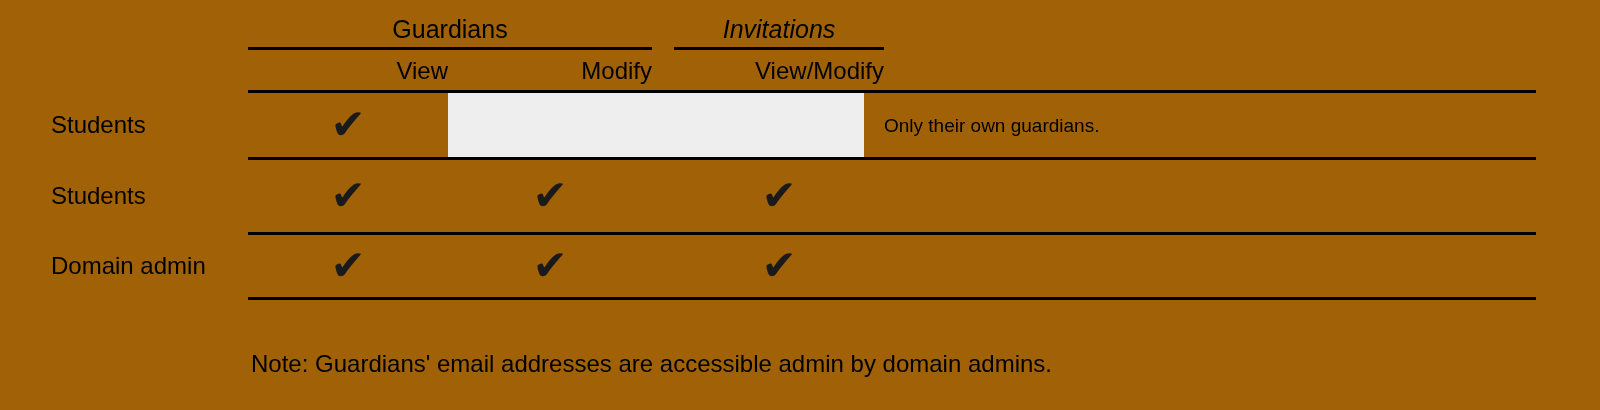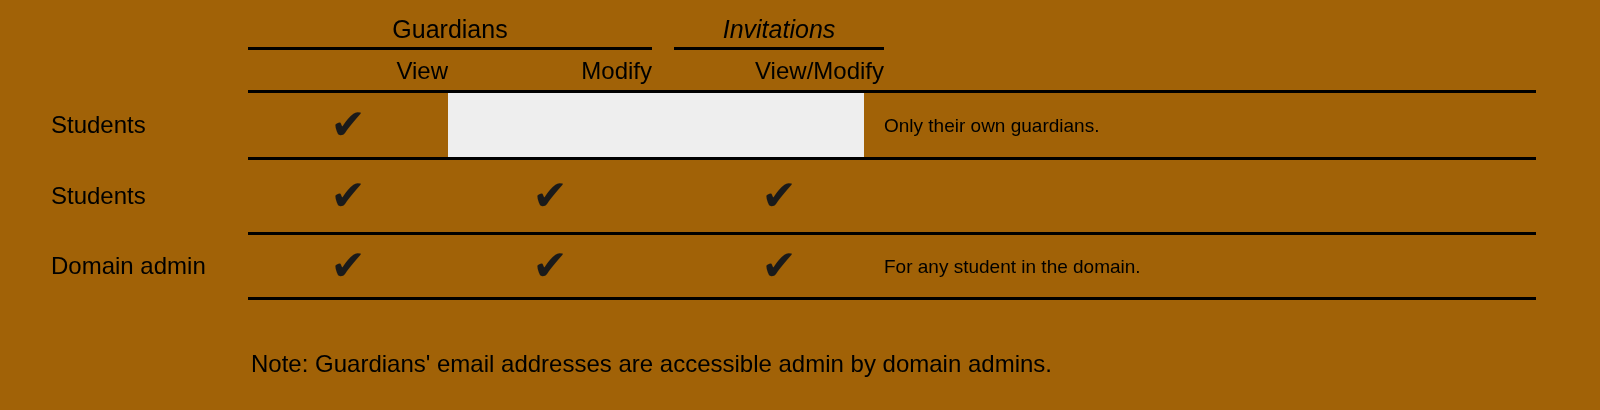--- a/index.html
+++ b/index.html
@@ -136,20 +136,19 @@
     <div class="row-label">Domain admin</div>
     <div class="check-cell cell-view">
       <span class="check-glyph">✔</span>
     </div>
     <div class="check-cell cell-modify">
       <span class="check-glyph">✔</span>
     </div>
     <div class="check-cell cell-viewmodify">
       <span class="check-glyph">✔</span>
     </div>
-    <div class="row-note">For any student in the domain.</div>
   </div>
 
   <div class="abs rule" style="left: 248px; top: 297px; width: 1288px; background: rgb(0, 0, 0);"></div>
 
   <div class="abs footnote">Note: Guardians' email addresses are accessible admin by domain admins.</div>
 
 </div>
 
 </body></html>

